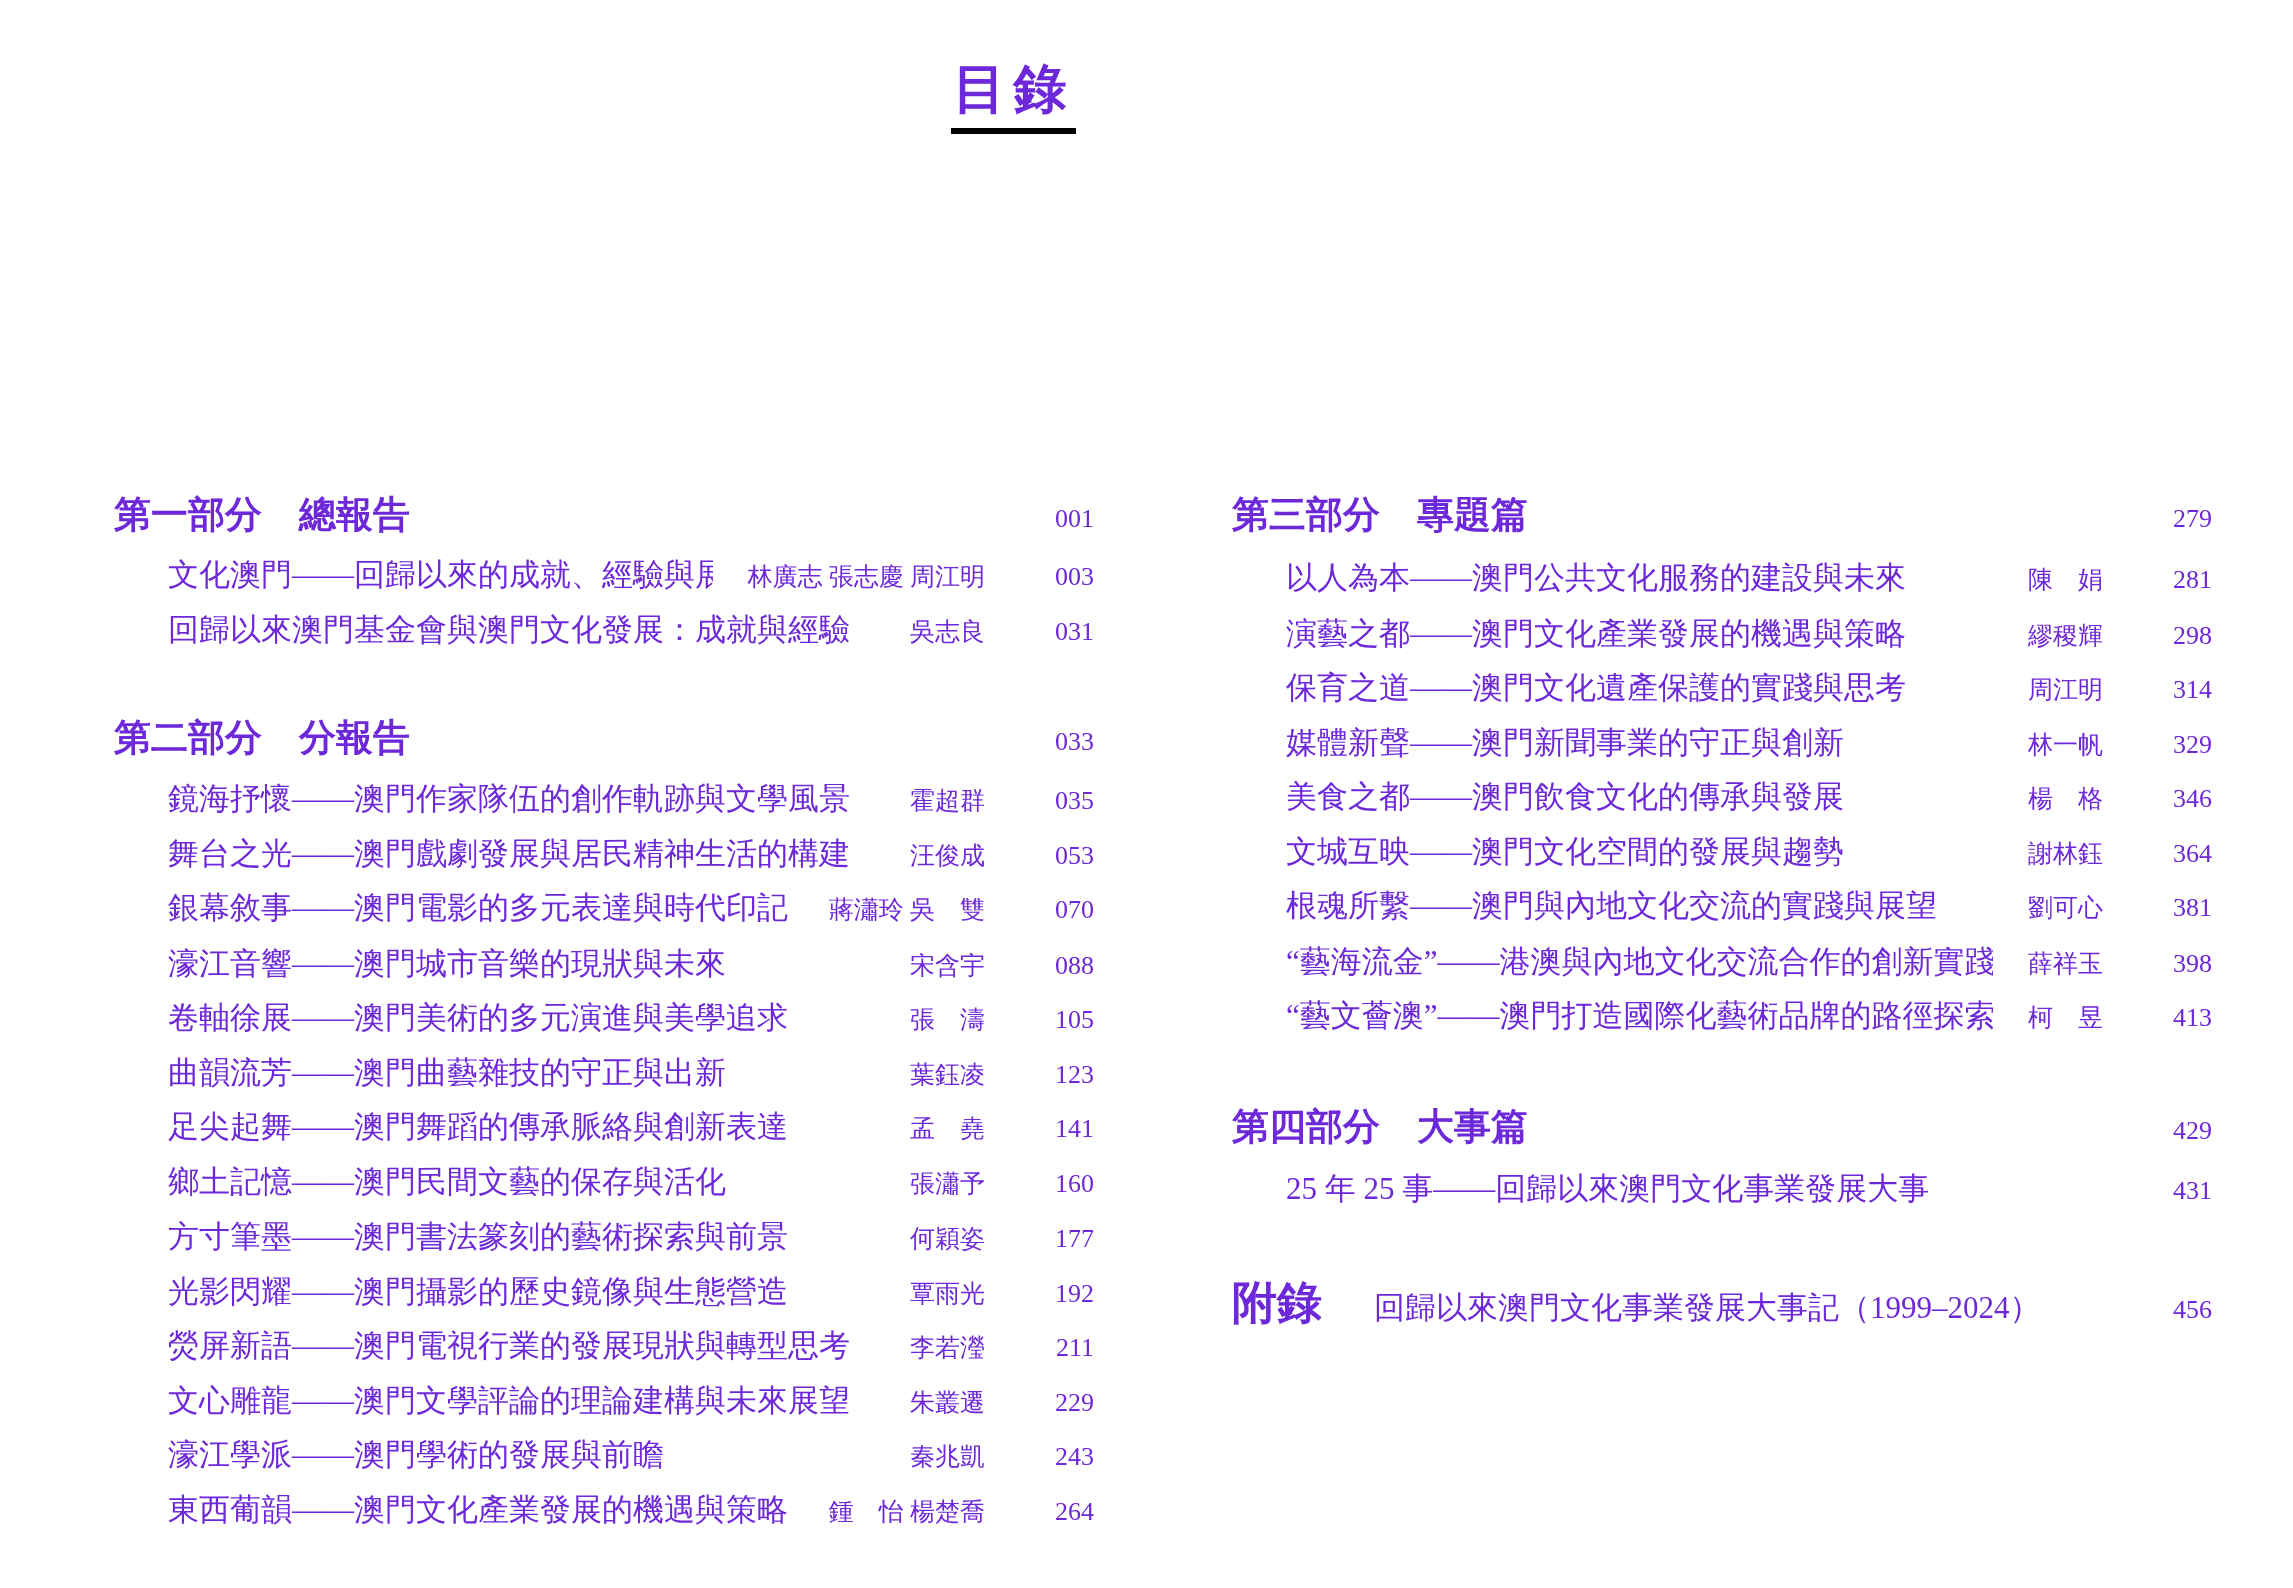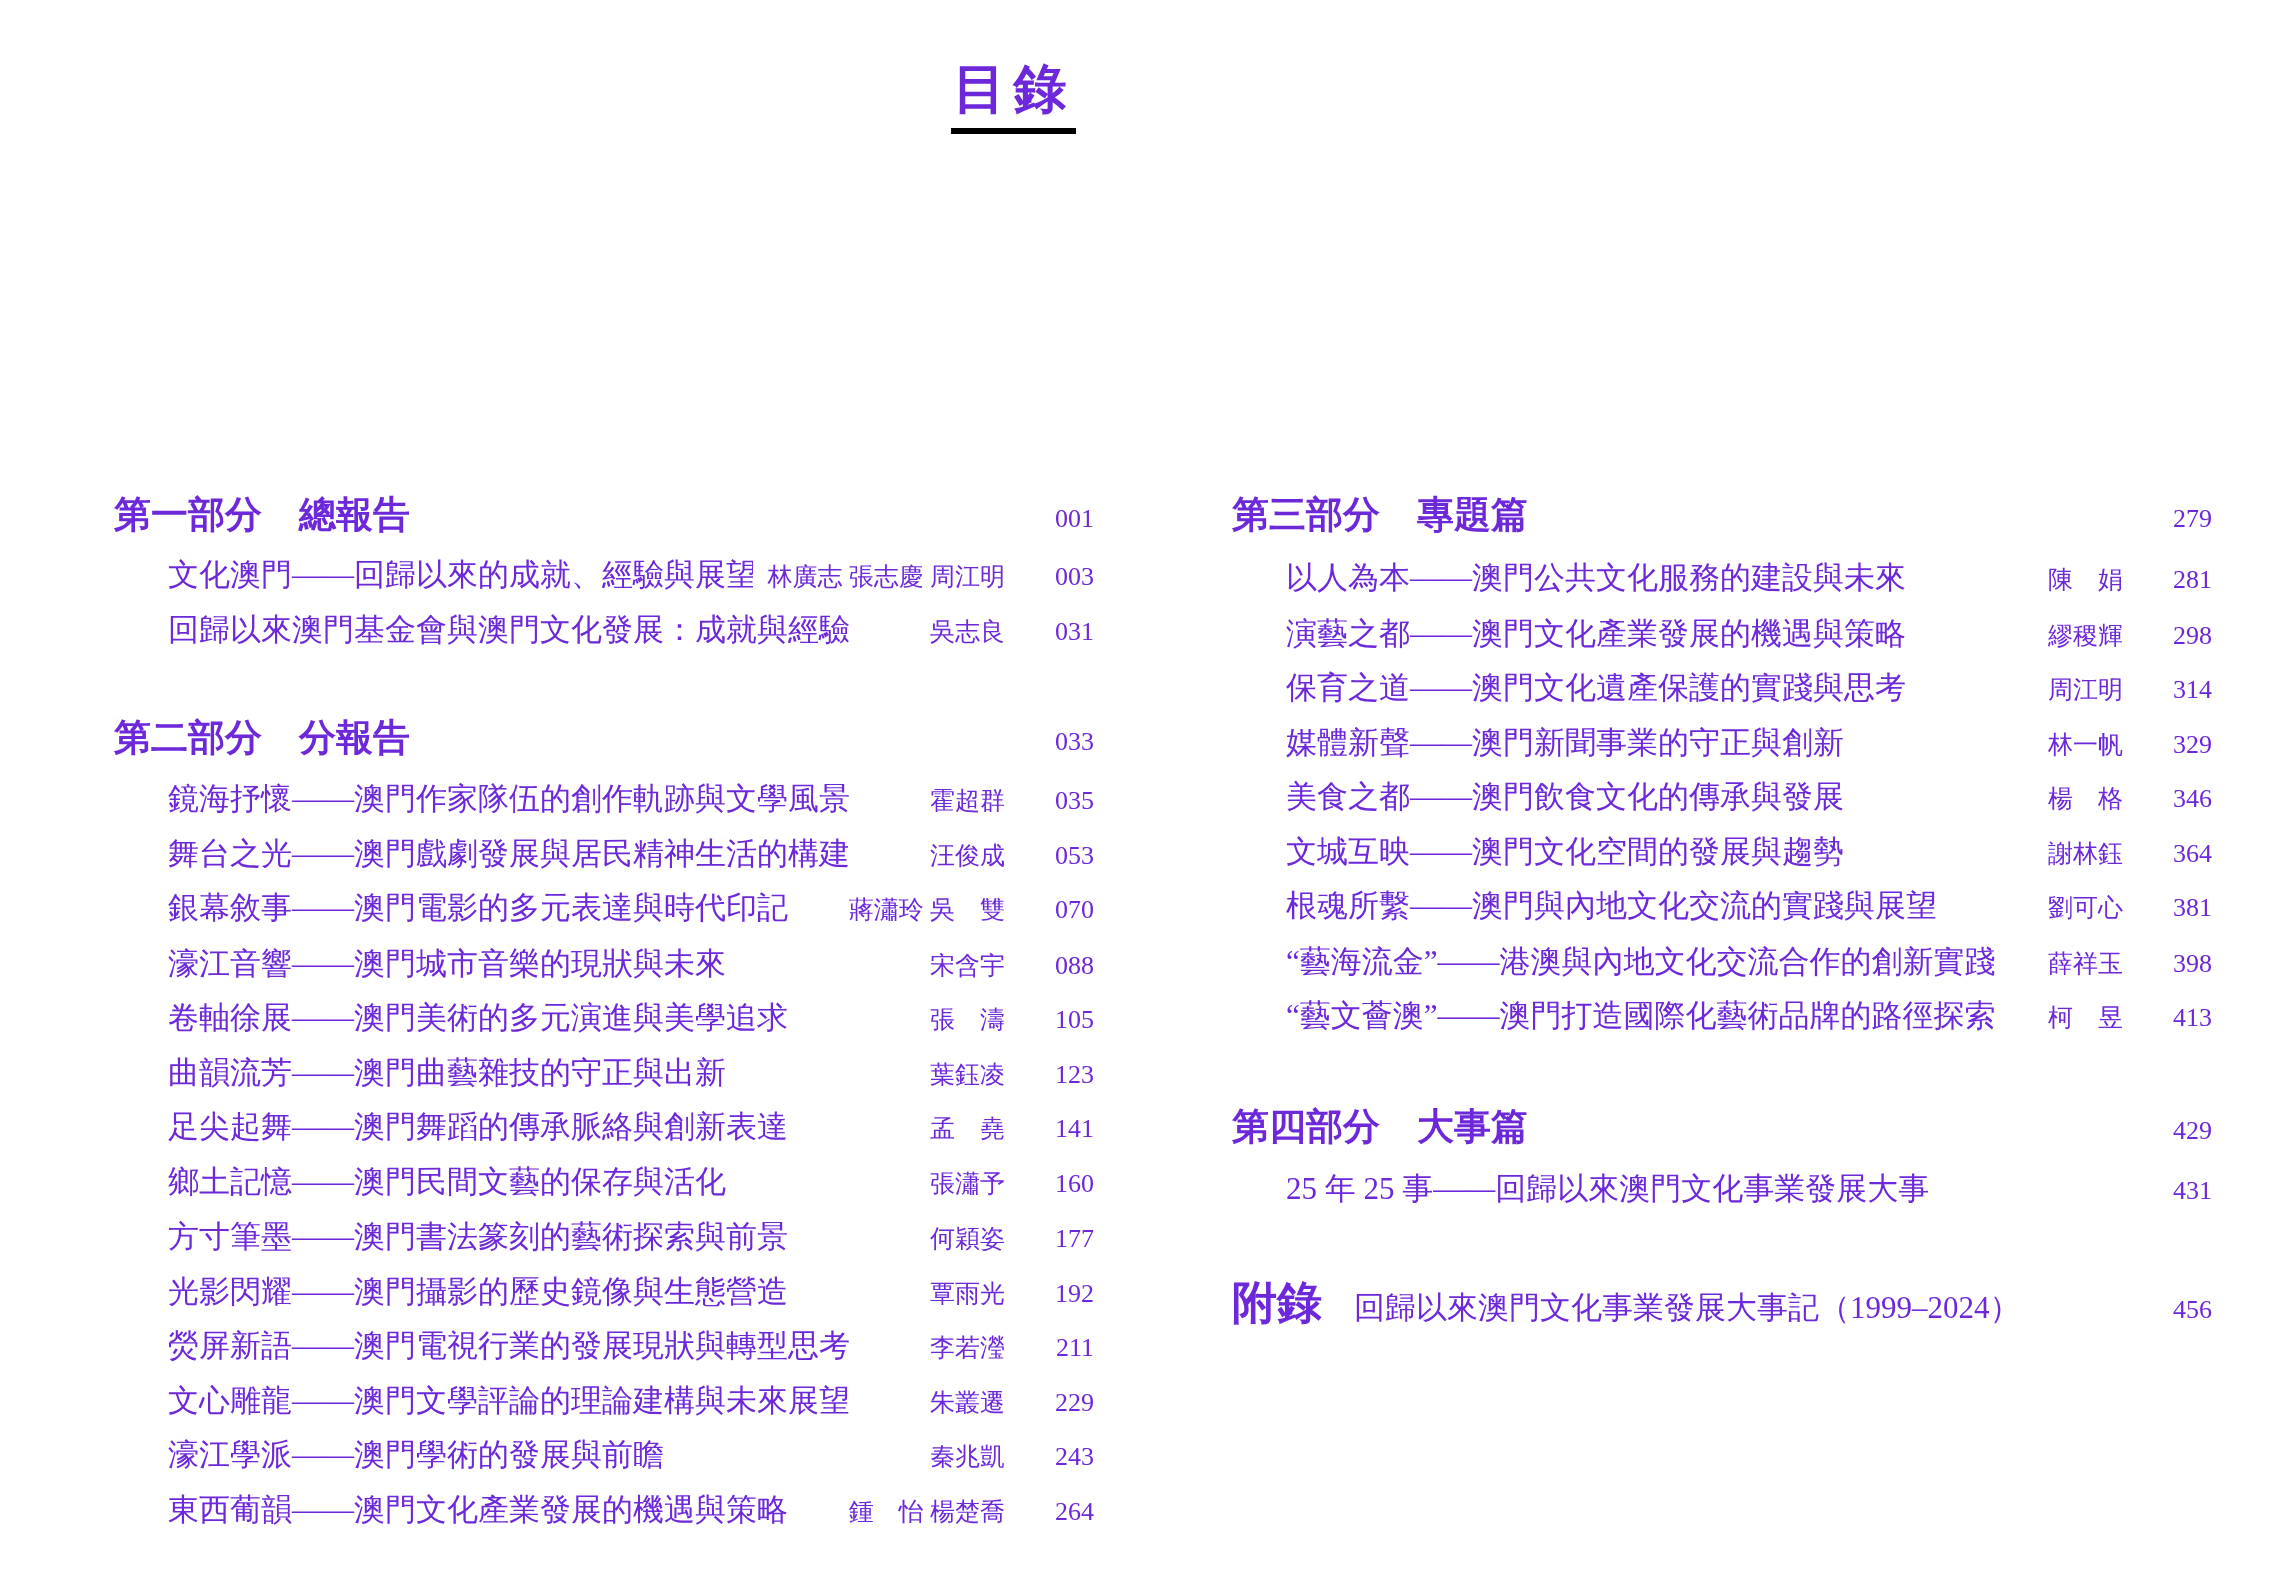--- a/index.html
+++ b/index.html
@@ -21,21 +21,21 @@
     padding:0 1.9px 7.6px 1.9px;
     border-bottom:6.7px solid #000;
     white-space:nowrap;
   }
   .col { position:absolute; top:0; height:1588px; }
   .col-left  { left:114px;  width:980px; }
   .col-right { left:1232px; width:980px; }
   .row {
     position:absolute; left:0; right:0;
     display:flex; align-items:baseline;
-    line-height:42px; white-space:nowrap;
+    line-height:42px; white-space:nowrap;gap:20px;
   }
   .sec { font-size:37px; font-weight:bold; }
   .ent { font-size:31px; }
   .ent .t { padding-left:54px; }
   .t  { flex:1 1 auto; min-width:0; overflow:hidden; }
   .au { flex:0 0 auto; font-size:25px; margin-left:15px; }
   .pg { flex:0 0 auto; font-size:26px; width:72px; text-align:right; margin-left:17px; }
   .sec .pg { font-weight:normal; }
   .lbl { flex:0 0 auto; font-size:45px; font-weight:bold; }
   .app .at { font-size:31px; font-weight:normal; margin-left:32px; }

